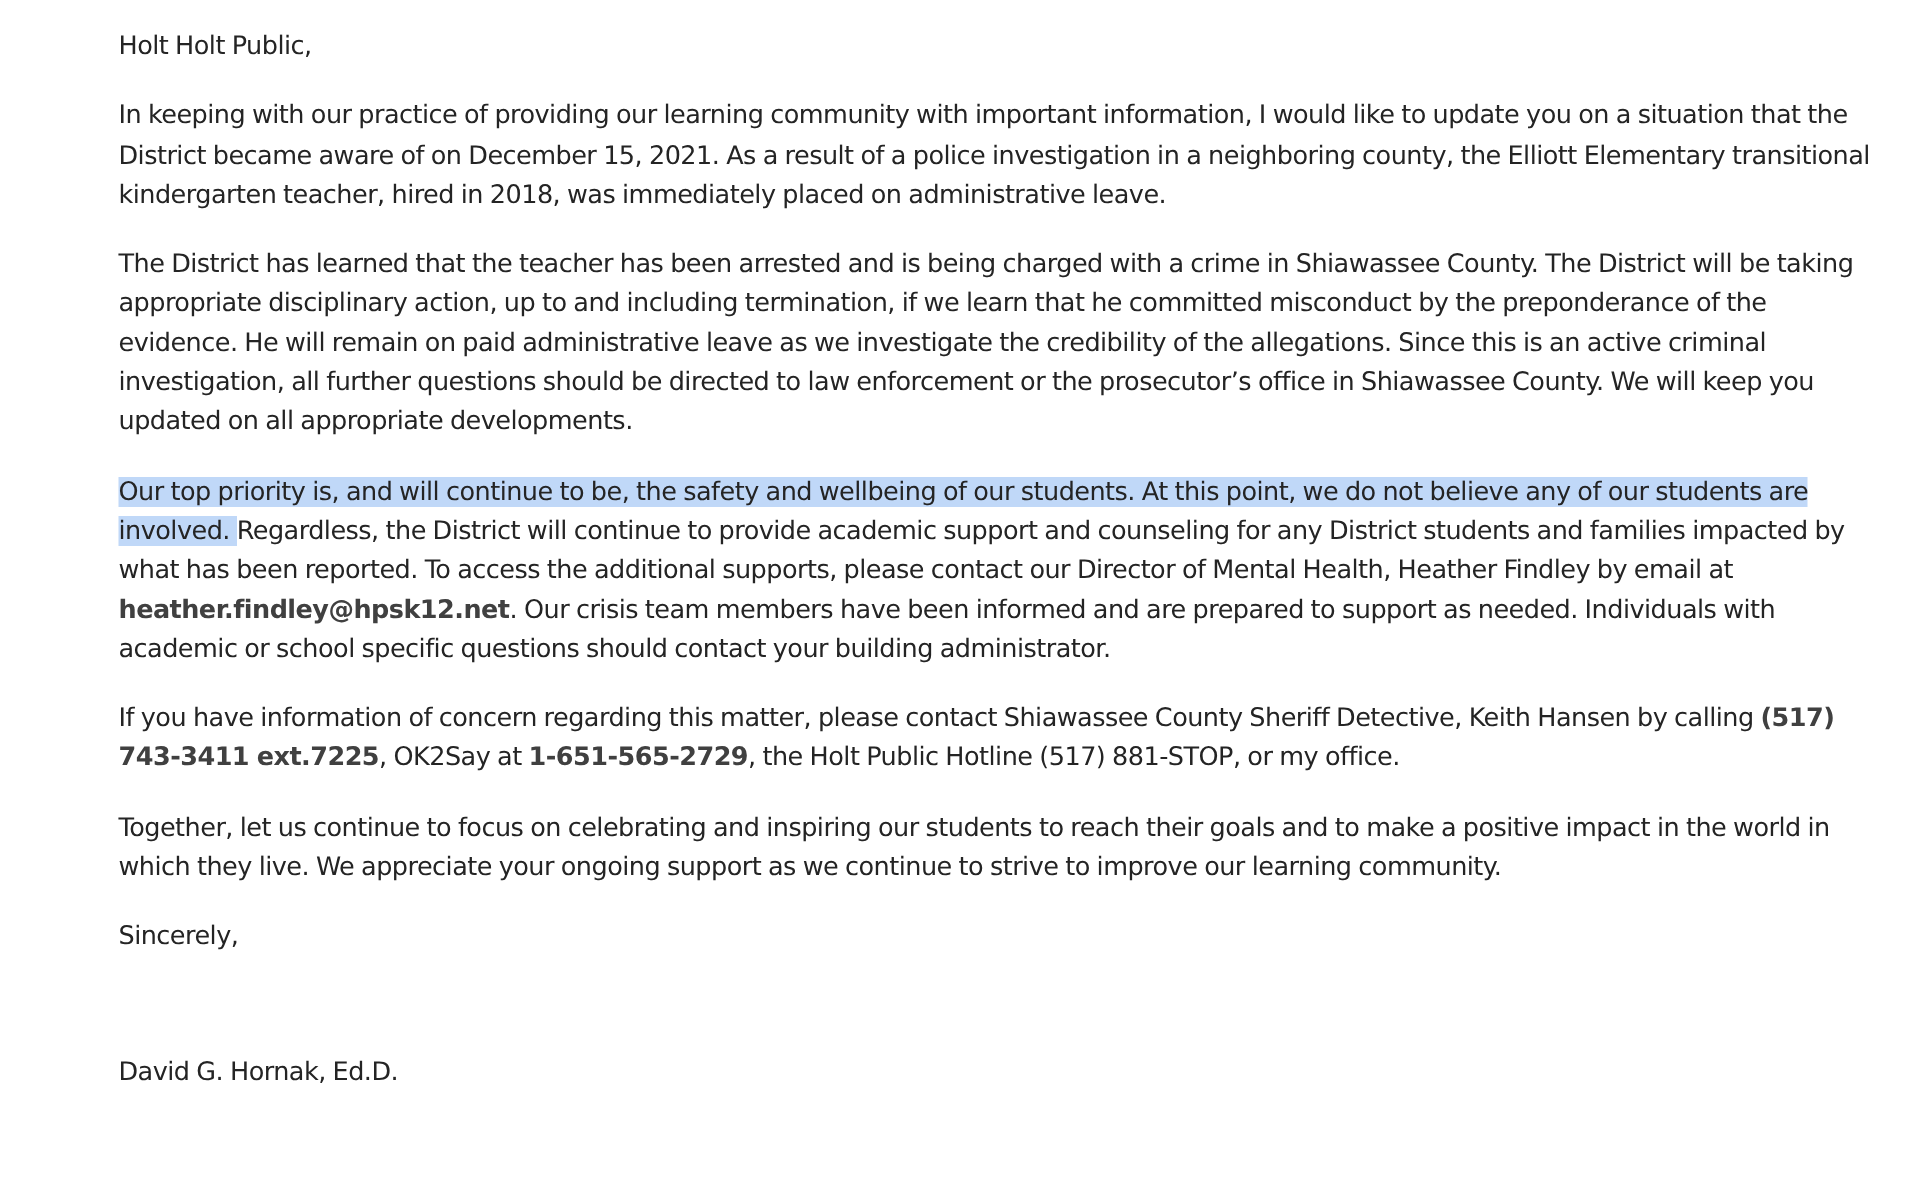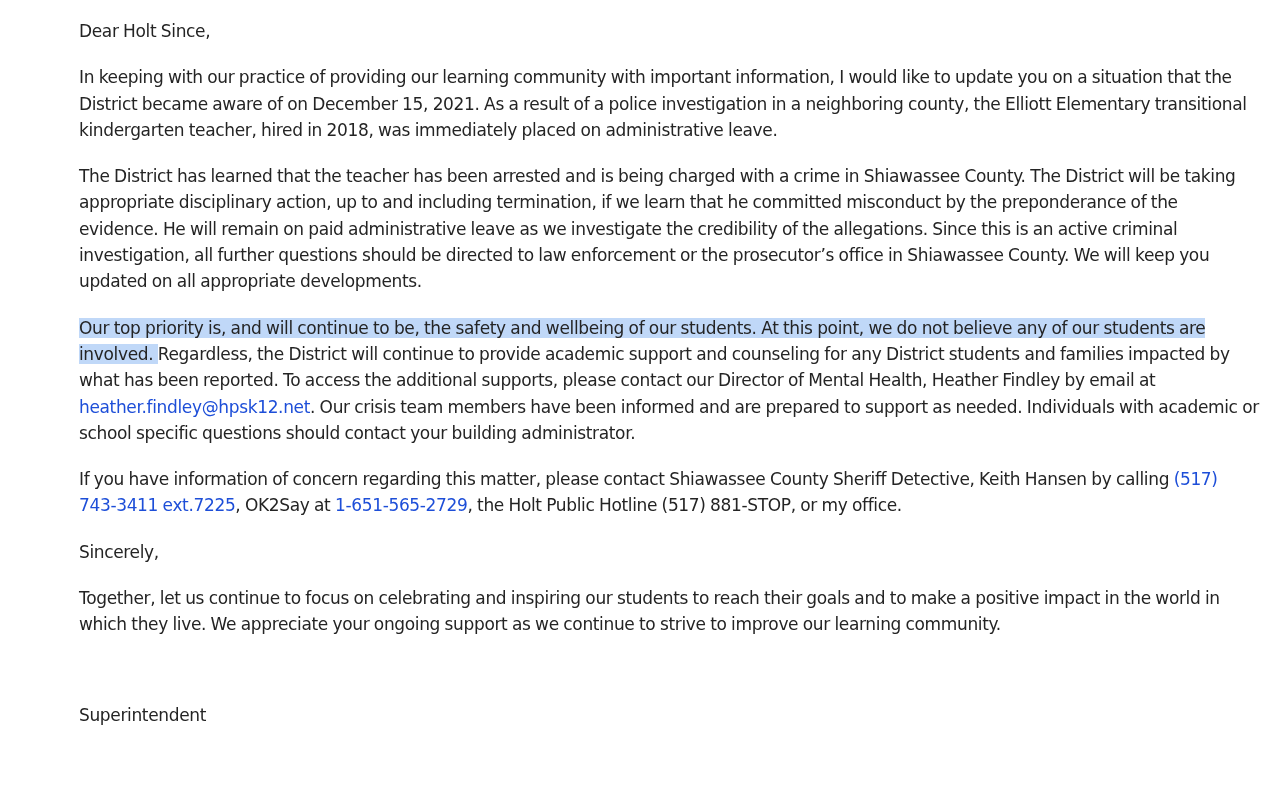--- a/index.html
+++ b/index.html
@@ -26,40 +26,41 @@
       word-spacing: -0.5px;
     }
     .para {
       margin: 0 0 20px 0;
       white-space: normal;
     }
     .sel {
       background: #c0d8f8;
     }
     a.link {
-      color: #1d4ed8;
+      color: #404040;
       text-decoration: none;
+      font-weight: bold;
     }
     .gap-big { height: 44px; }
   </style>
 </head>
 <body>
 
 <div class="letter">
-  <p class="para">Dear Holt Since,</p>
+  <p class="para">Holt Holt Public,</p>
 
   <p class="para">In keeping with our practice of providing our learning community with important information, I would like to update you on a situation that the District became aware of on December 15, 2021.  As a result of a police investigation in a neighboring county, the Elliott Elementary transitional kindergarten teacher, hired in 2018, was immediately placed on administrative leave.</p>
 
   <p class="para">The District has learned that the teacher has been arrested and is being charged with a crime in Shiawassee County. The District will be taking appropriate disciplinary action, up to and including termination, if we learn that he committed misconduct by the preponderance of the evidence. He will remain on paid administrative leave as we investigate the credibility of the allegations. Since this is an active criminal investigation, all further questions should be directed to law enforcement or the prosecutor’s office in Shiawassee County. We will keep you updated on all appropriate developments.</p>
 
   <p class="para"><span class="sel">Our top priority is, and will continue to be, the safety and wellbeing of our students.  At this point, we do not believe any of our students are involved. </span><span> Regardless, the District will continue to provide academic support and counseling for any District students and families impacted by what has been reported. To access the additional supports, please contact our Director of Mental Health, Heather Findley by email at </span><a class="link">heather.findley@hpsk12.net</a><span>.  Our crisis team members have been informed and are prepared to support as needed. Individuals with academic or school specific questions should contact your building administrator.</span></p>
 
   <p class="para"><span>If you have information of concern regarding this matter, please contact Shiawassee County Sheriff Detective, Keith Hansen by calling </span><a class="link">(517) 743-3411 ext.7225</a><span>, OK2Say at </span><a class="link">1-651-565-2729</a><span>, the Holt Public Hotline (517) 881-STOP, or my office.</span></p>
 
+  <p class="para">Together, let us continue to focus on celebrating and inspiring our students to reach their goals and to make a positive impact in the world in which they live.  We appreciate your ongoing support as we continue to strive to improve our learning community.</p>
+
   <p class="para">Sincerely,</p>
-
-  <p class="para">Together, let us continue to focus on celebrating and inspiring our students to reach their goals and to make a positive impact in the world in which they live.  We appreciate your ongoing support as we continue to strive to improve our learning community.</p>
 
   <div class="gap-big"></div>
 
+  <p class="para">David G. Hornak, Ed.D.</p>
 
-  <p class="para">Superintendent</p>
 </div>
 
 </body></html>

